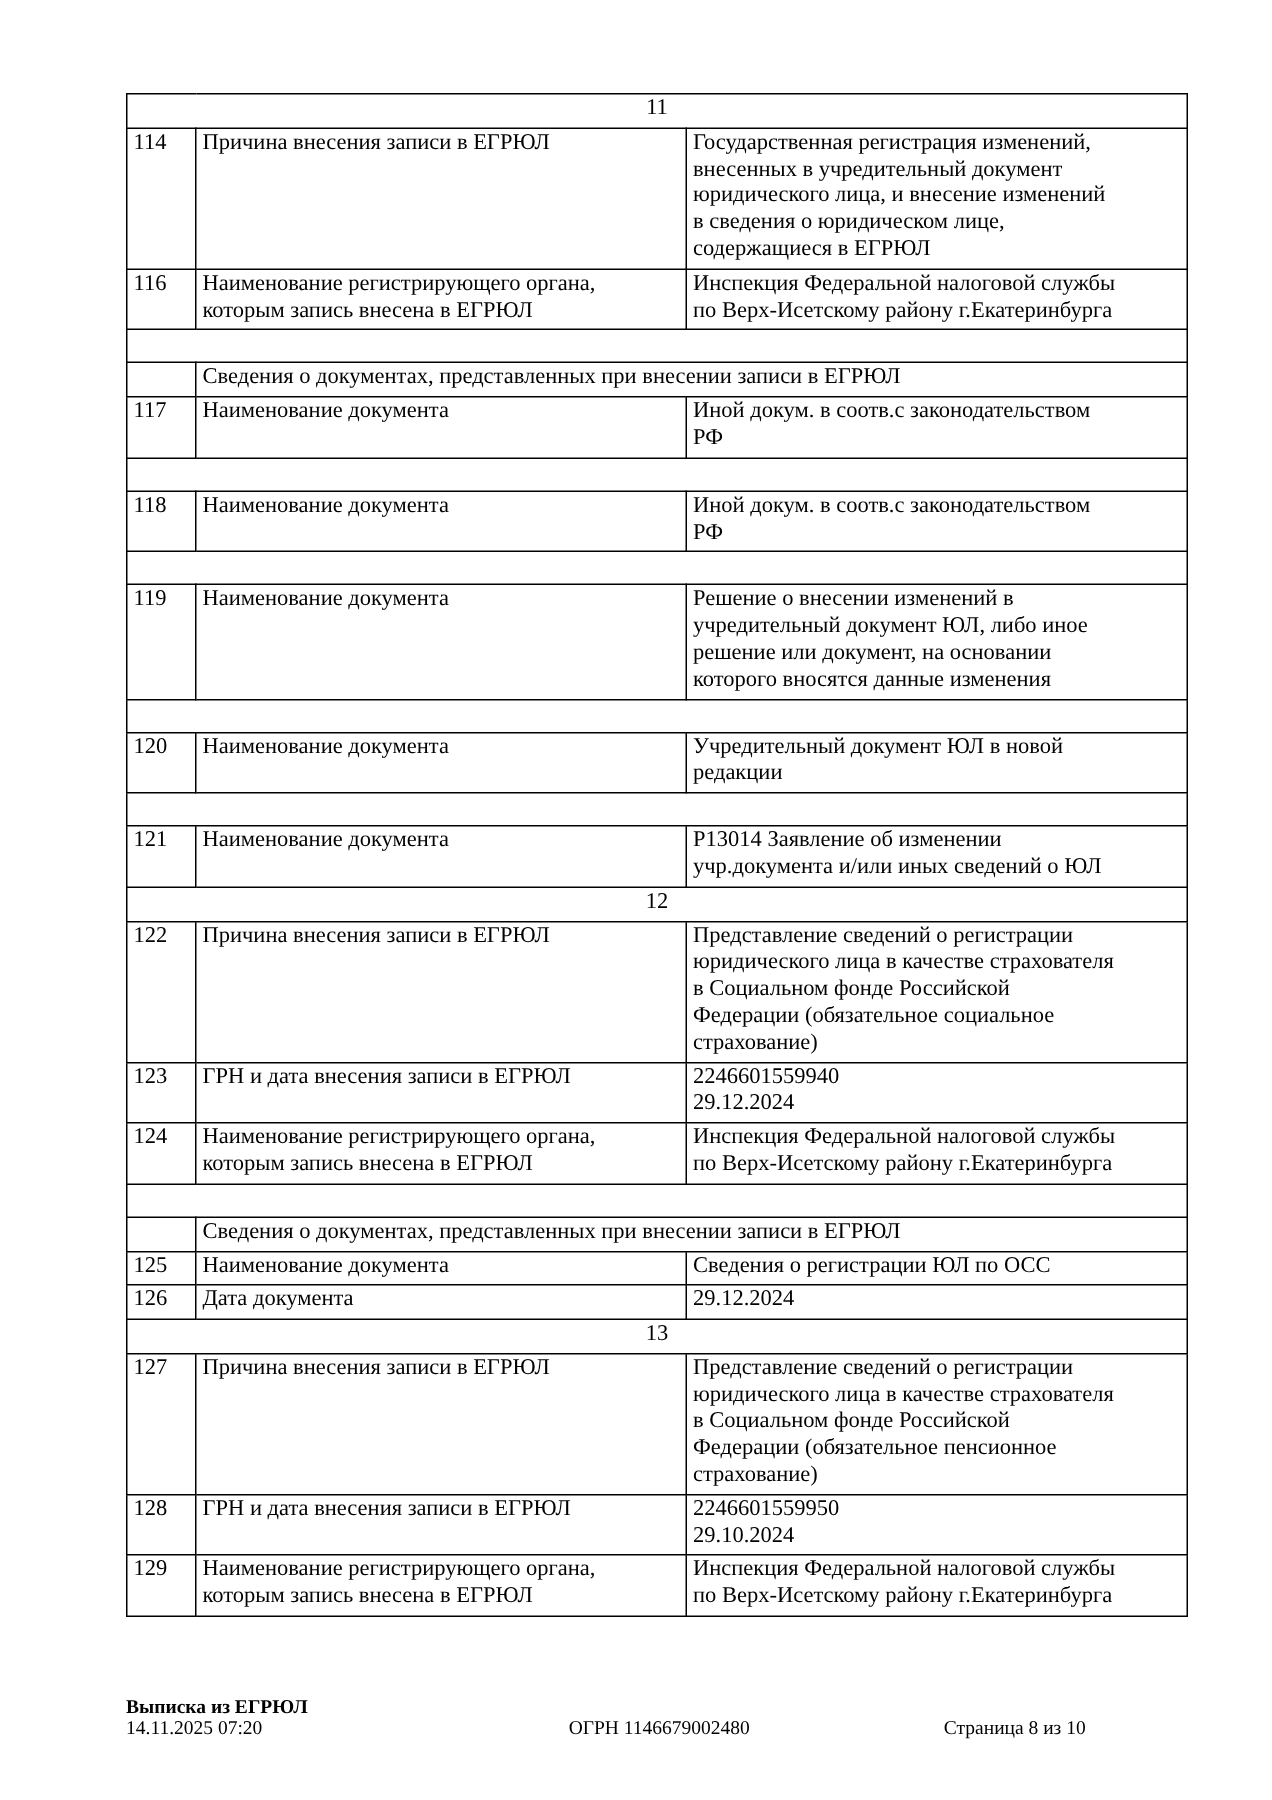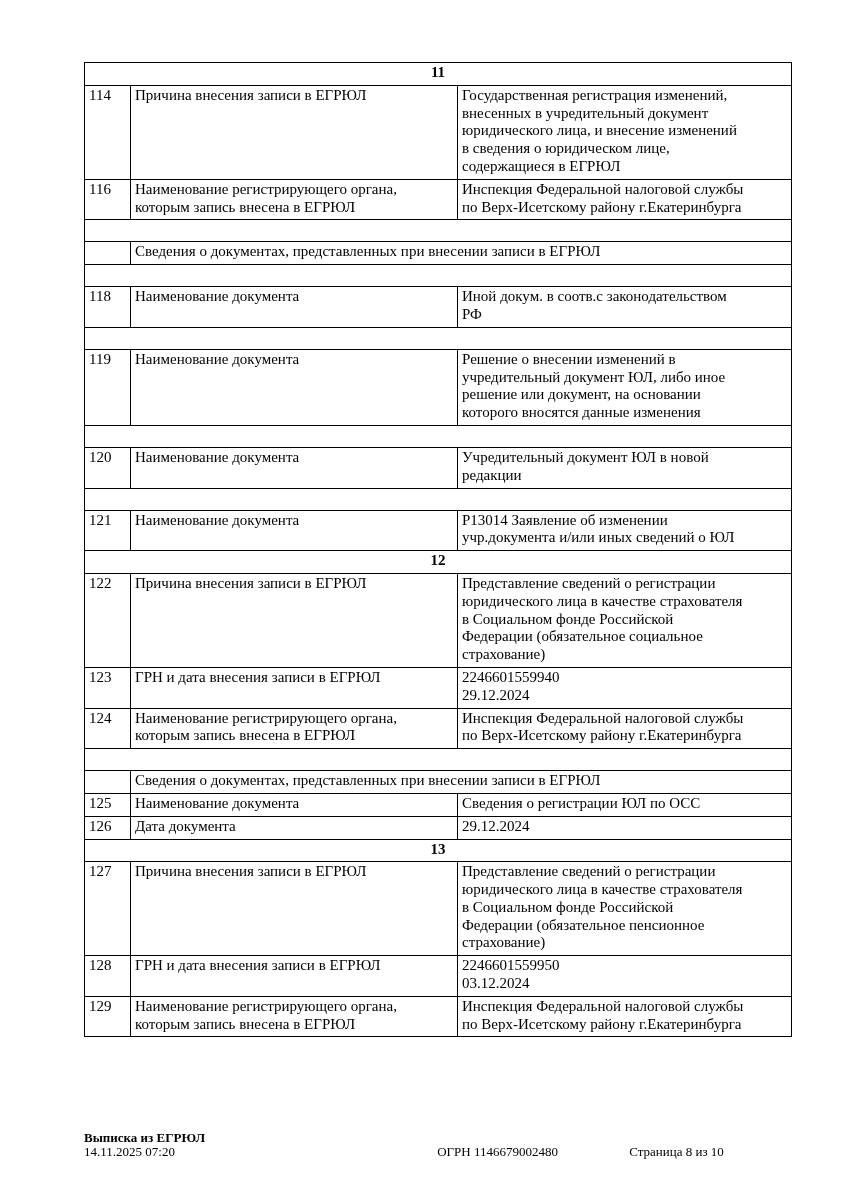--- a/index.html
+++ b/index.html
@@ -24,34 +24,34 @@
     vertical-align: top;
     font-size: 15px;
     line-height: 17.8px;
     padding: 1px 4px 3px 4px;
     white-space: pre-line;
     word-wrap: break-word;
   }
   td.num { padding-left: 5px; white-space: normal; margin-left: 20px; }
   td.section {
     text-align: center;
-    font-weight: bold;
+    font-weight: normal;
     white-space: normal;
     padding: 1px 0 3px 0;
   }
   td.spacer { height: 22px; padding: 0; }
   td.subhead { white-space: normal; }
   td.subhead-empty { }
   .footer {
     position: absolute; left: 84px; top: 1131px; width: 711px;
     display: flex; align-items: flex-end;
     font-size: 13px; line-height: 13.5px;
   }
   .f-left  { flex: 1; text-align: left; }
-  .f-center{ flex: 1; text-align: right; }
+  .f-center{ flex: 1; text-align: center; }
   .f-right { flex: 1; text-align: center; }
   .f-bold  { font-weight: bold; }
 </style>
 </head>
 <body>
 
 <div class="table-wrap">
   <table class="egrul">
     <colgroup>
       <col class="c-num">
@@ -78,20 +78,26 @@
           <td class="value">Инспекция Федеральной налоговой службы
 по Верх-Исетскому району г.Екатеринбурга</td>
         </tr>
         <tr class="tr-spacer">
           <td class="spacer" colspan="3"></td>
         </tr>
         <tr class="tr-subheader">
           <td class="subhead-empty"></td>
           <td class="subhead" colspan="2">Сведения о документах, представленных при внесении записи в ЕГРЮЛ</td>
         </tr>
+        <tr class="tr-entry">
+          <td class="num">117</td>
+          <td class="label">Наименование документа</td>
+          <td class="value">Иной докум. в соотв.с законодательством
+РФ</td>
+        </tr>
         <tr class="tr-spacer">
           <td class="spacer" colspan="3"></td>
         </tr>
         <tr class="tr-entry">
           <td class="num">118</td>
           <td class="label">Наименование документа</td>
           <td class="value">Иной докум. в соотв.с законодательством
 РФ</td>
         </tr>
         <tr class="tr-spacer">
@@ -174,21 +180,21 @@
           <td class="value">Представление сведений о регистрации
 юридического лица в качестве страхователя
 в Социальном фонде Российской
 Федерации (обязательное пенсионное
 страхование)</td>
         </tr>
         <tr class="tr-entry">
           <td class="num">128</td>
           <td class="label">ГРН и дата внесения записи в ЕГРЮЛ</td>
           <td class="value">2246601559950
-03.12.2024</td>
+29.10.2024</td>
         </tr>
         <tr class="tr-entry">
           <td class="num">129</td>
           <td class="label">Наименование регистрирующего органа,
 которым запись внесена в ЕГРЮЛ</td>
           <td class="value">Инспекция Федеральной налоговой службы
 по Верх-Исетскому району г.Екатеринбурга</td>
         </tr>
       </tbody>
   </table>

